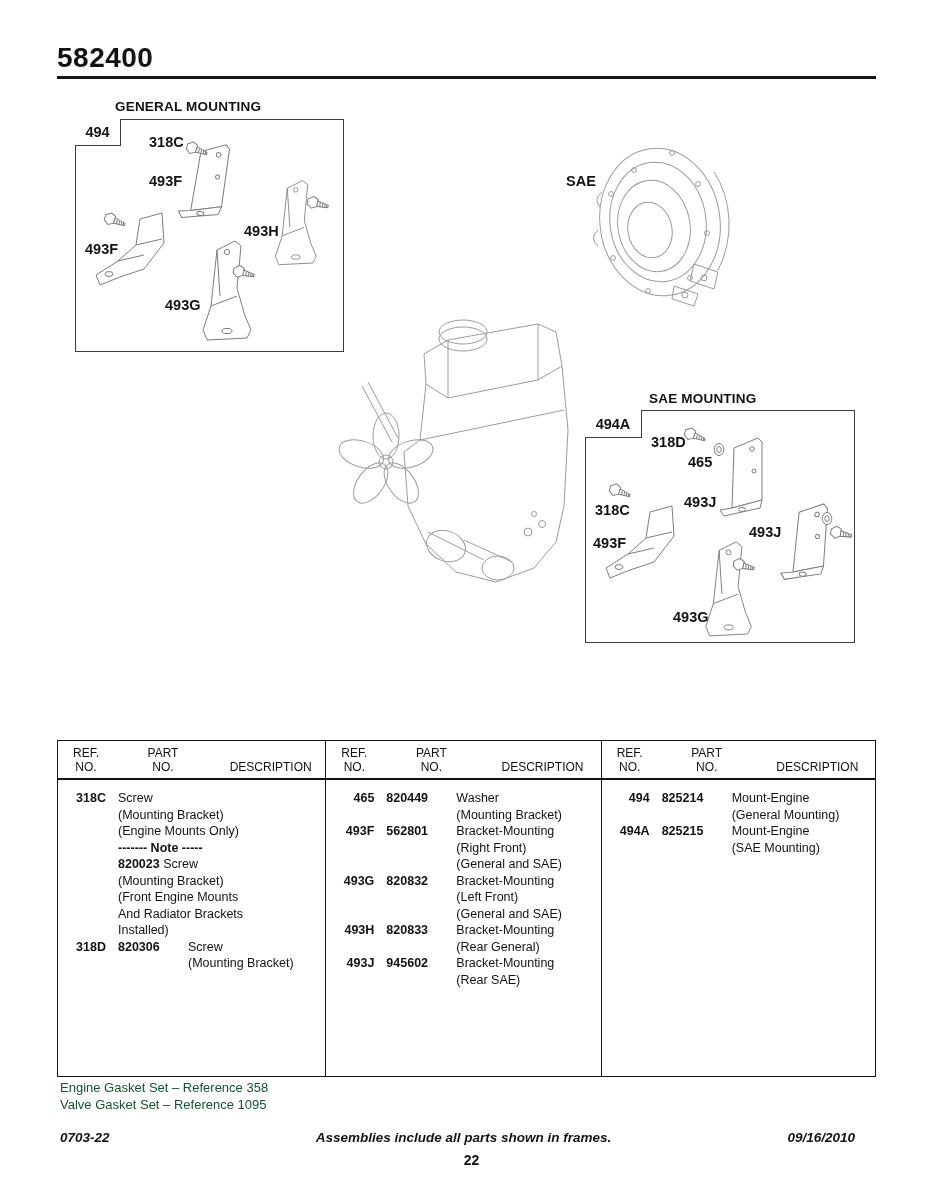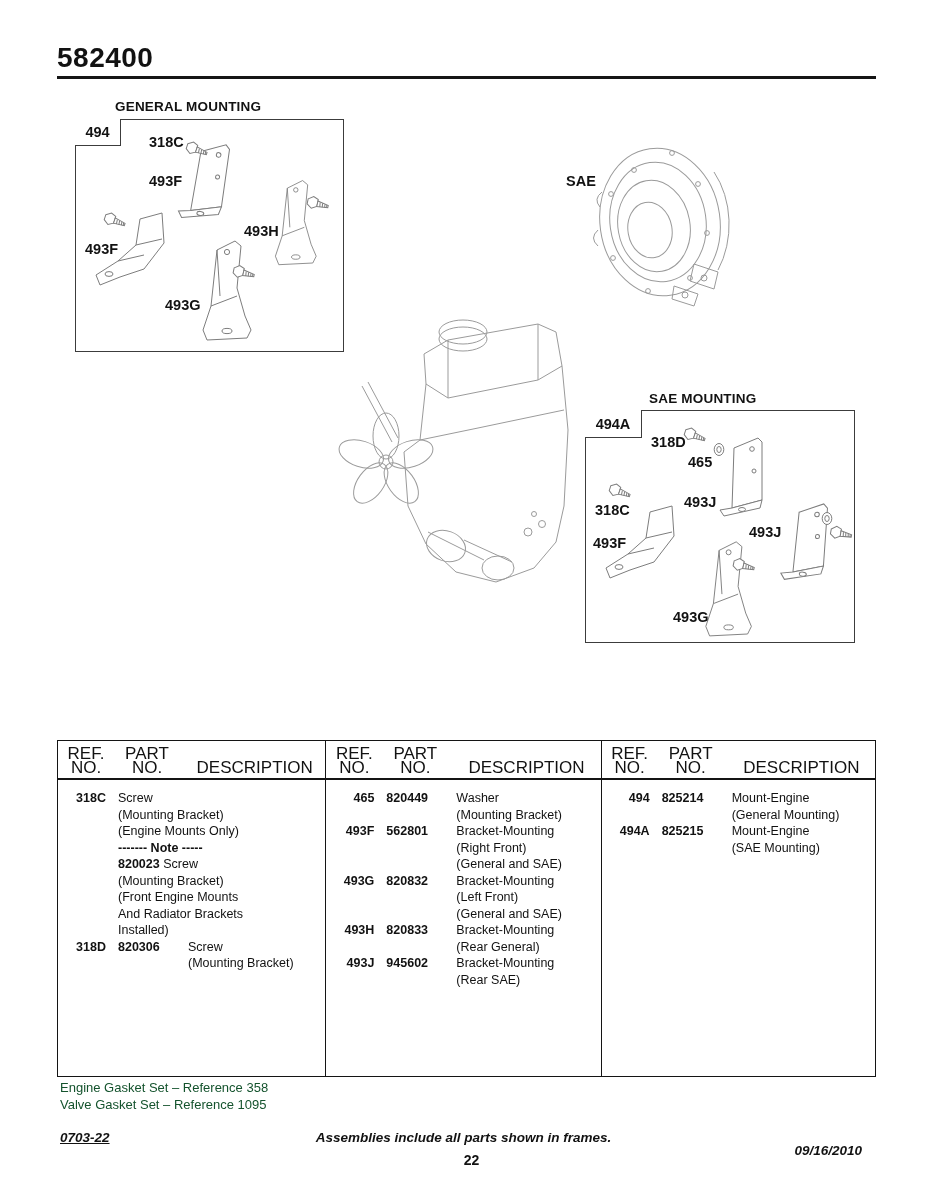--- a/index.html
+++ b/index.html
@@ -28,35 +28,35 @@
   .sae-label { left:566px; top:173px; font-weight:bold; font-size:14.5px; }
 
   .art { position:absolute; left:0; top:0; overflow:visible; }
   .la2 { stroke:#9b9b9b; fill:none; stroke-width:1; }
 
   .parts-table { left:57px; top:740px; width:819px; height:337px; border:1.7px solid #141414;
                  display:grid; grid-template-columns:268fr 276fr 275fr; background:#fff; }
   .tcol { border-left:1.5px solid #141414; display:flex; flex-direction:column; min-width:0; }
   .tcol:first-child { border-left:none; }
   .thead { height:39px; border-bottom:2.2px solid #141414; display:grid;
-           grid-template-columns:40px 58px 1fr; column-gap:12px; padding:4px 4px 4px 8px;
-           align-items:end; font-size:17px; line-height:13.5px; }
+           grid-template-columns:40px 58px 1fr; column-gap:28px; padding:4px 4px 4px 8px;
+           align-items:end; font-size:12px; line-height:13.5px; }
   .thead .h { text-align:center; white-space:nowrap; }
   .tbody { padding:10px 4px 0 8px; font-size:12.5px; line-height:16.5px; }
   .t-row { display:grid; grid-template-columns:40px 58px 1fr; column-gap:12px; }
   .t-ref  { font-weight:bold; text-align:right; white-space:nowrap; }
   .t-part { font-weight:bold; white-space:nowrap; }
   .t-desc { min-width:0; }
   .t-desc div { white-space:nowrap; }
 
   .notes { left:60px; top:1080px; font-size:13px; line-height:16.5px; color:#14532d; }
   .foot  { top:1130px; font-style:italic; font-weight:bold; font-size:13.5px; white-space:nowrap; }
-  .foot-left   { left:60px;text-decoration:underline; }
+  .foot-left   { left:60px; }
   .foot-center { left:0; right:0; text-align:center; }
-  .foot-right  { right:65px;margin-top:13px; }
+  .foot-right  { right:72px; }
   .page-num { left:0; right:0; top:1152px; text-align:center; font-weight:bold; font-size:14px;margin-left:16px; }
 </style>
 </head>
 <body>
 
 <svg width="0" height="0" style="position:absolute">
   <defs>
     <g id="screw">
       <path d="M0,4 L5,0.5 L10,2.5 L10,9.5 L5,12.5 L0,9 Z" fill="#fff" stroke="#7d7d7d"></path>
       <path d="M10,4 L21,6.2 L21,8.6 L10,9.6 Z" fill="#fff" stroke="#7d7d7d"></path>

